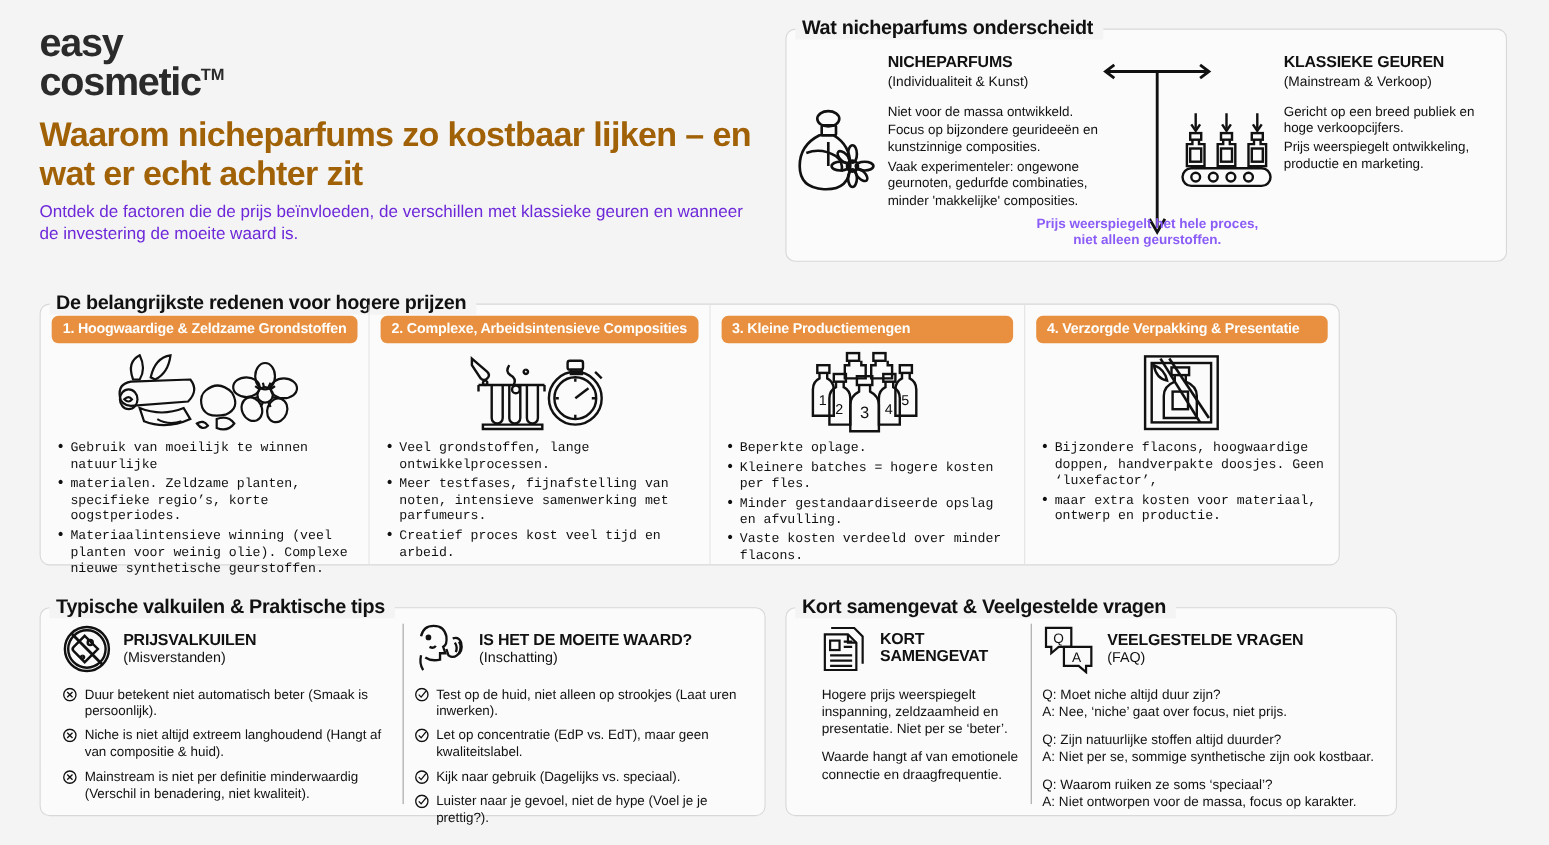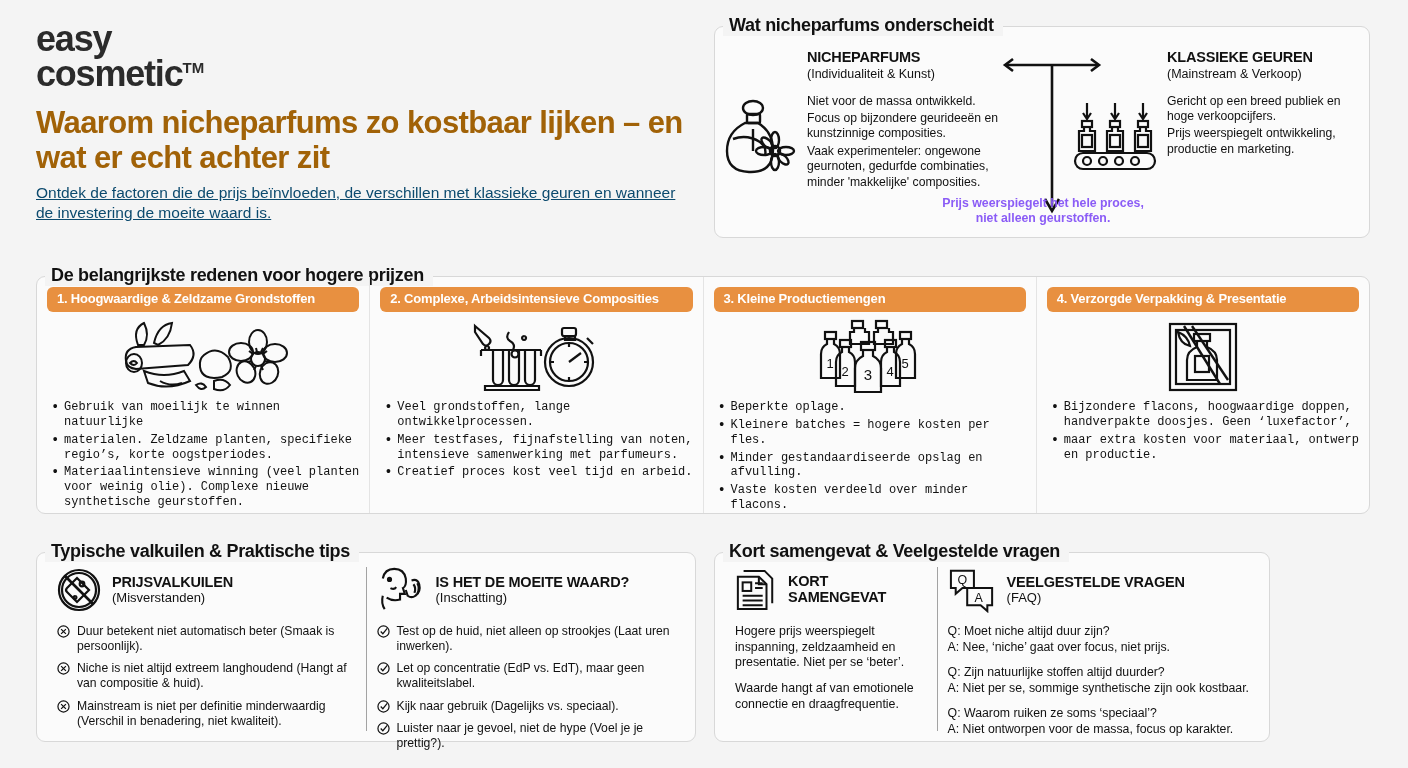--- a/index.html
+++ b/index.html
@@ -10,21 +10,21 @@
     color: #111;
     overflow: hidden;
   }
   .page { position: relative; width: 1408px; height: 768px; padding: 0; }
 
   
   .hero { position: absolute; left: 36px; top: 22px; width: 660px; }
   .brand { font-weight: 800; font-size: 36px; line-height: 0.96; letter-spacing: -1.2px; color: #2b2b2b; }
   .brand .tm { font-size: 15px; vertical-align: super; font-weight: 700; letter-spacing: 0; }
   .hero-title { margin-top: 14px; font-size: 31px; font-weight: 800; line-height: 1.13; letter-spacing: -0.6px; color: #a16207; }
-  .hero-sub { margin-top: 8px; font-size: 15.5px; line-height: 1.28; color: #0c4a6e; text-decoration: underline; }
+  .hero-sub { margin-top: 8px; font-size: 15.5px; line-height: 1.28; color: #6d28d9; }
 
   
   .sect { position: absolute; border: 1px solid #d8d8d8; border-radius: 9px; background: #fbfbfb; }
   .sect-title {
     position: absolute; top: -12px; left: 8px;
     background: #f4f4f4; padding: 0 9px 0 6px;
     font-size: 17px; font-weight: 800; letter-spacing: -0.3px; color: #111;
     white-space: nowrap;
   }
   .sect-title.big { font-size: 18px; }
@@ -34,37 +34,37 @@
   .cmp-inner { position: relative; width: 100%; height: 100%; padding: 16px 16px 10px 16px; }
   .cmp-col { position: absolute; }
   .cmp-head { font-size: 14.5px; font-weight: 800; letter-spacing: -0.2px; line-height: 1.15; }
   .cmp-sub { font-size: 12.5px; line-height: 1.2; margin-top: 1px; }
   .cmp-body { font-size: 12.2px; line-height: 1.26; }
   .cmp-body p { margin-bottom: 2px; }
   .cmp-note { position: absolute; left: 928px; top: 196px; width: 230px; text-align: center;
               color: #8b5cf6; font-size: 12.3px; font-weight: 700; line-height: 1.22; }
 
   
-  #reasons { left: 36px; top: 276px; width: 1334px; height: 238px; background: #fbfbfb; }
+  #reasons { left: 36px; top: 276px; width: 1182px; height: 238px; background: #fbfbfb; }
   .cards { display: flex; height: 100%; }
   .card { flex: 1 1 0; position: relative; padding: 10px 10px 8px 10px; }
   .card + .card { border-left: 1px solid #e4e4e4; }
   .card-head {
     background: #e89040; color: #fff; border-radius: 6px;
     font-size: 13px; font-weight: 700; letter-spacing: -0.2px;
     padding: 5px 10px 6px 10px; line-height: 1.1; white-space: nowrap; overflow: hidden;
   }
   .card-ico { height: 78px; display: flex; align-items: center; justify-content: center; margin: 6px 0 4px 0; }
   .card ul { list-style: none; padding-left: 2px; }
   .card li { position: relative; padding-left: 15px; font-size: 12px; line-height: 1.23; margin-bottom: 3px; font-family: Liberation Mono, monospace; }
   .card li::before { content: "•"; position: absolute; left: 2px; top: -1px; font-size: 14px; }
 
   
   #tips { left: 36px; top: 552px; width: 660px; height: 190px; }
-  #faq  { left: 714px; top: 552px; width: 556px; height: 190px; }
+  #faq  { left: 714px; top: 552px; width: 556px; height: 190px; padding-left: 12px; }
   .half-wrap { display: flex; height: 100%; padding: 14px 10px 10px 10px; }
   .half { flex: 1 1 0; padding: 0 10px; }
   .half + .half { border-left: 1px solid #a3a3a3; }
   .half-head { display: flex; align-items: center; gap: 11px; margin-bottom: 11px; height: 46px; }
   .half-head .txt { line-height: 1.1; }
   .half-head .t1 { font-size: 14.5px; font-weight: 800; letter-spacing: -0.2px; }
   .half-head .t2 { font-size: 13px; }
   .half ul { list-style: none; }
   .half li { position: relative; padding-left: 20px; font-size: 12.2px; line-height: 1.24; margin-bottom: 7px; }
   .half li .mark { position: absolute; left: 0; top: 1px; width: 13px; height: 13px; }

